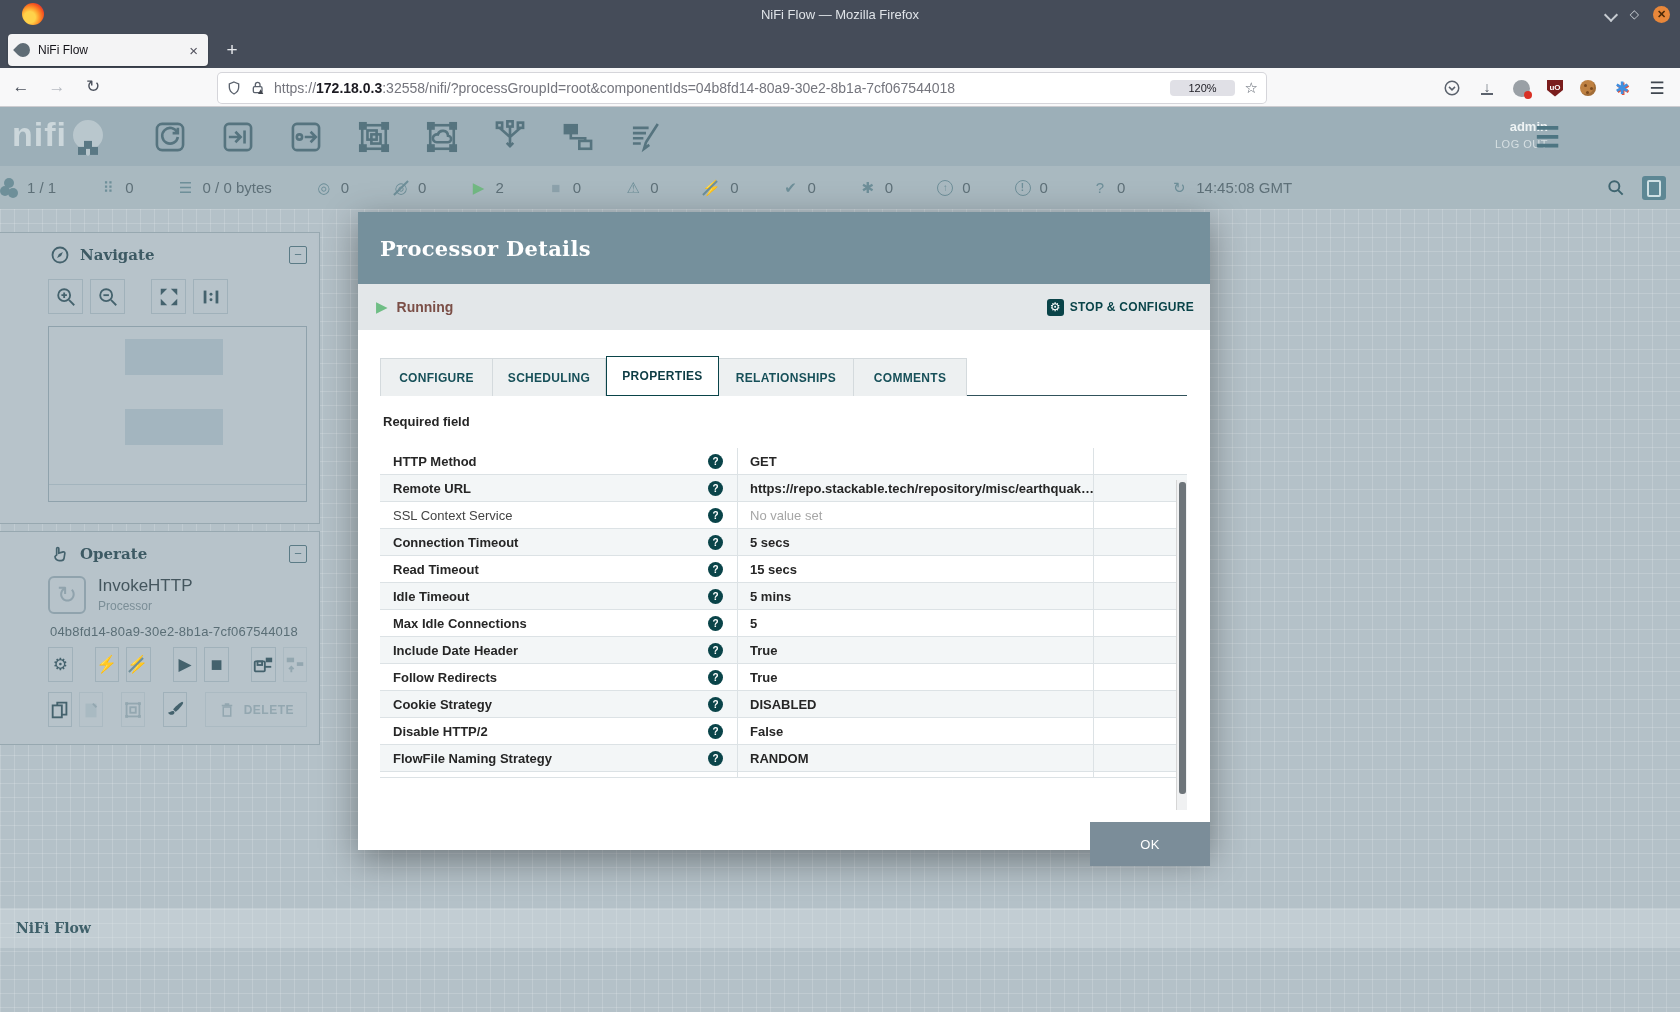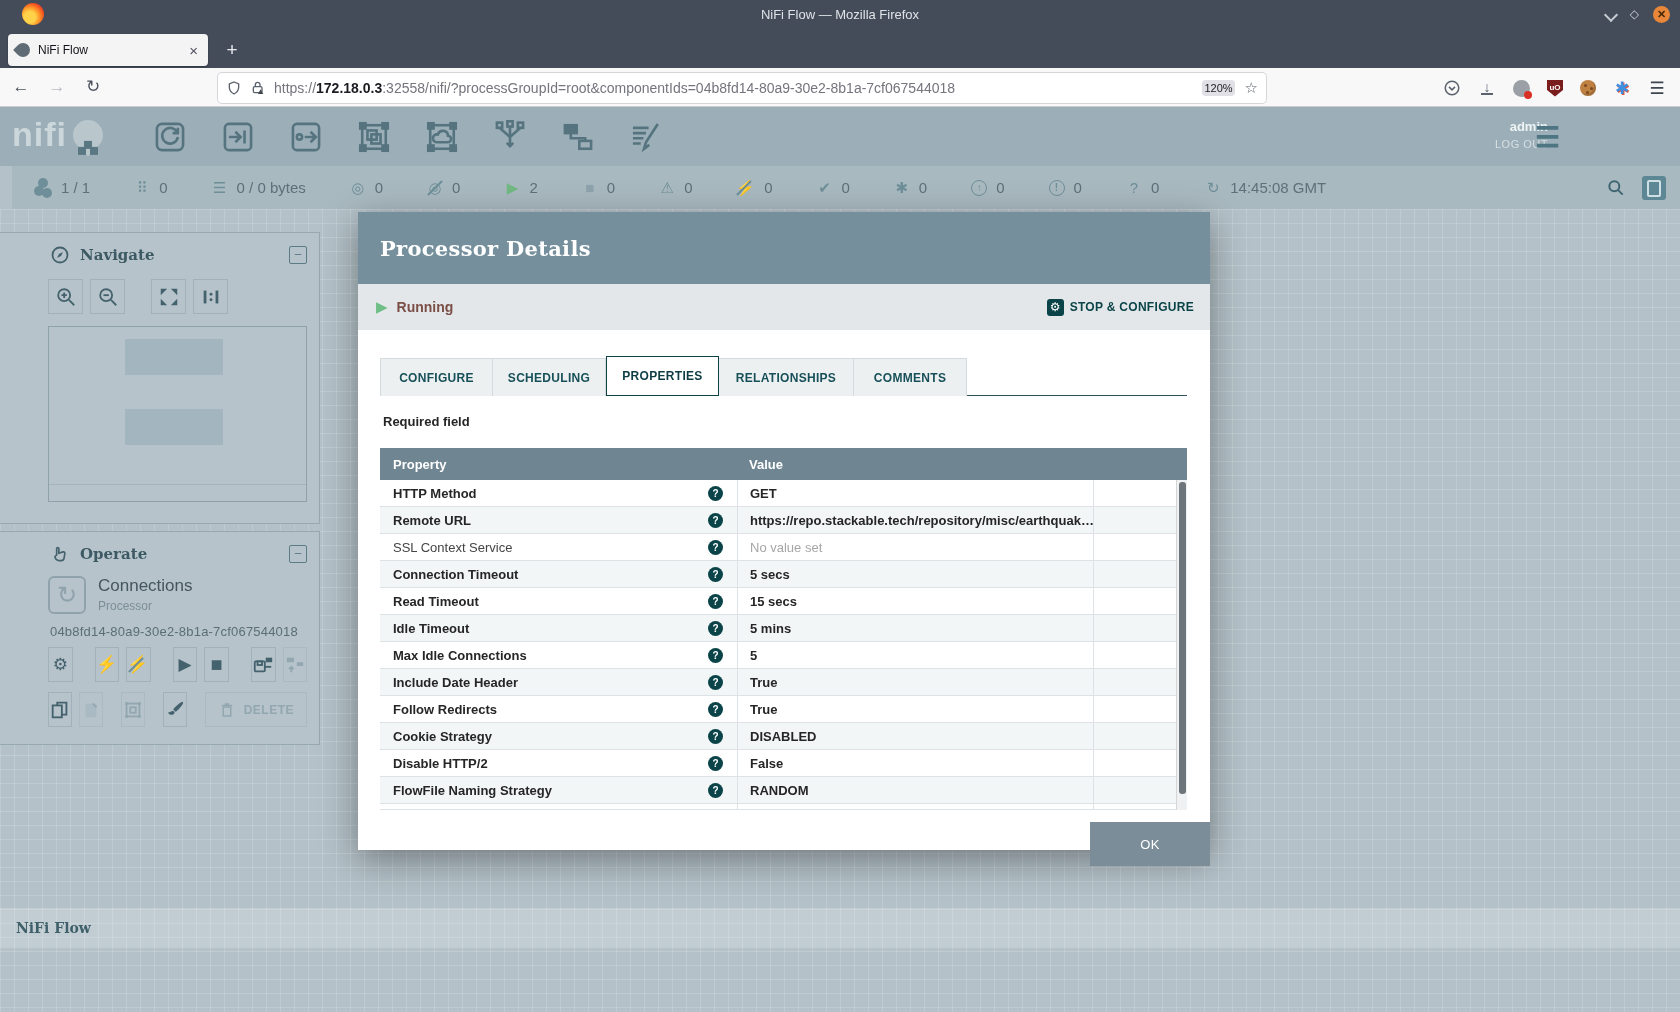--- a/index.html
+++ b/index.html
@@ -24,21 +24,21 @@
   .btab-close { color:#52525e; font-size:15px; line-height:1; padding:0 2px; }
   .newtab-btn { position:absolute; left:218px; top:8px; width:28px; height:28px; color:#e6e8ec; font-size:19px; text-align:center; line-height:27px; border-radius:4px; }
 
   .toolbar { position:absolute; top:68px; left:0; right:0; height:39px; background:#f8f8f9; border-bottom:1px solid #ccccd0; display:flex; align-items:center; }
   .nav-btn { width:30px; height:28px; text-align:center; line-height:28px; font-size:17px; color:#4b515c; margin-left:6px; border-radius:4px; }
   .nav-btn.disabled { color:#b6bac1; }
   .urlbar { position:absolute; left:218px; top:5px; width:1048px; height:30px; background:#fff; border-radius:4px; box-shadow:0 0 0 1px #d5d5da; display:flex; align-items:center; padding:0 8px; }
   .urlbar svg { flex:0 0 auto; }
   .url-text { margin-left:8px; font-size:14px; color:#74757d; white-space:nowrap; overflow:hidden; flex:1; }
   .url-text .host { color:#1c1b22; font-weight:bold; }
-  .zoom-badge { flex:0 0 auto; background:#e0e0e6; color:#1c1b22; font-size:11px; padding:2px 2px; border-radius:4px; margin-right:10px; }
+  .zoom-badge { flex:0 0 auto; background:#e0e0e6; color:#1c1b22; font-size:11px; padding:2px 18px; border-radius:4px; margin-right:10px; }
   .star-btn { flex:0 0 auto; color:#5b626d; font-size:15px; }
   .ext-icons { position:absolute; right:14px; top:5px; height:30px; display:flex; align-items:center; gap:17px; }
   .ext { width:18px; height:18px; display:flex; align-items:center; justify-content:center; color:#5b626d; }
   .ext-mask { width:17px; height:17px; border-radius:50%; background:#9aa0a6; position:relative; }
   .ext-mask::after{ content:''; position:absolute; right:-2px; bottom:-2px; width:8px; height:8px; border-radius:50%; background:#d93025; }
   .ext-ublock { width:16px; height:17px; background:#7a1d1d; clip-path:polygon(0 0,100% 0,100% 62%,50% 100%,0 62%); color:#fff; font-size:8px; font-weight:bold; text-align:center; line-height:14px; }
   .ext-cookie { width:16px; height:16px; border-radius:50%; background:#bf8142; box-shadow:inset -2px -2px 0 rgba(0,0,0,.15); position:relative; }
   .ext-cookie::after{ content:''; position:absolute; left:4px; top:4px; width:3px; height:3px; border-radius:50%; background:#7c4a1e; box-shadow:6px 3px 0 #7c4a1e, 2px 7px 0 #7c4a1e; }
   .ext-star { color:#3f8fe0; font-size:17px; text-shadow:1px 1px 0 #e5533d; }
   .menu-btn { color:#3f4650; font-size:17px; }
@@ -51,21 +51,21 @@
   .nifi-drop::after { content:''; position:absolute; left:4px; top:4px; width:8px; height:8px; background:#5a7884; transform:rotate(135deg); box-shadow:-6px 6px 0 #5a7884, 6px 6px 0 #5a7884; }
   .comp-icons { position:absolute; left:148px; top:10px; display:flex; gap:24px; }
   .comp-icon { width:44px; height:40px; display:flex; align-items:center; justify-content:center; }
   .comp-icon svg { stroke:#56747f; fill:none; stroke-width:2; }
   .user-block { position:absolute; right:132px; top:12px; text-align:right; }
   .user-name { color:#eef3f4; font-size:13px; font-weight:bold; }
   .logout { color:#d6dfe2; font-size:11px; margin-top:4px; letter-spacing:.5px; }
   .nifi-menu2 { position:absolute; right:120px; top:14px; color:#4d7582; font-size:28px; font-weight:bold; }
 
   
-  .statusbar { position:absolute; top:166px; left:12px; right:0; height:43px; background:#a9b9c0; display:flex; align-items:center; padding-left:22px; }
+  .statusbar { position:absolute; top:166px; left:0; right:0; height:43px; background:#a9b9c0; display:flex; align-items:center; }
   .sb-items { display:flex; align-items:center; gap:44px; }
   .sb-item { display:flex; align-items:center; gap:9px; }
   .sb-icon { min-width:16px; text-align:center; font-size:15px; color:#6e8f99; line-height:1; }
   .sb-icon.green { color:#72b983; }
   .sb-icon.gray { color:#8da2ac; }
   .sb-icon.circled { border:1.5px solid #6e8f99; border-radius:50%; width:16px; height:16px; font-size:10px; font-weight:bold; line-height:13px; min-width:0; }
   .sb-icon.slashed { position:relative; }
   .sb-icon.slashed::after { content:''; position:absolute; left:-2px; top:48%; width:20px; height:2px; background:#6e8f99; transform:rotate(-45deg); }
   .sb-value { font-size:15px; color:#5e7078; }
   .sb-time { display:flex; align-items:center; gap:9px; margin-left:46px; }
@@ -408,21 +408,21 @@
       <div class="panel-head">
         <svg width="20" height="20" viewBox="0 0 24 24">
             <path d="M8 13V5.5a1.3 1.3 0 0 1 2.6 0V11l5.2-1.6c1.2-.2 2.2.6 2 1.9l-.9 5.6c-.3 1.7-1.6 3-3.4 3h-2.6c-2.6 0-4.9-2.2-4.9-4.9z" stroke="#44626d" stroke-width="2" fill="none"></path>
           </svg>
         <div class="panel-title">Operate</div>
         <div class="collapse-btn">−</div>
       </div>
       <div class="op-card">
         <div class="op-proc-icon">↻</div>
         <div>
-          <div class="op-name">Connections</div>
+          <div class="op-name">InvokeHTTP</div>
           <div class="op-type">Processor</div>
         </div>
       </div>
       <div class="op-id">04b8fd14-80a9-30e2-8b1a-7cf067544018</div>
       <div class="tool-row">
         <div class="tool-btn">
             <span class="op-glyph">⚙</span>
           </div>
         <div class="tool-gap"></div>
         <div class="tool-btn">
@@ -514,24 +514,20 @@
       <div class="dlg-body">
         <div class="tabbar">
             <div class="dtab">CONFIGURE</div>
             <div class="dtab">SCHEDULING</div>
             <div class="dtab active">PROPERTIES</div>
             <div class="dtab wide">RELATIONSHIPS</div>
             <div class="dtab">COMMENTS</div>
           </div>
         <div class="required-note">Required field</div>
         <div class="prop-table">
-          <div class="pt-head">
-            <div class="c1">Property</div>
-            <div class="c2">Value</div>
-          </div>
           <div class="pt-rows">
               <div class="pt-row">
                 <div class="cell-prop">
                   <span class="prop-label">HTTP Method</span>
                   <span class="help-icon">?</span>
                 </div>
                 <div class="cell-val">GET</div>
                 <div class="cell-extra"></div>
               </div>
               <div class="pt-row">

